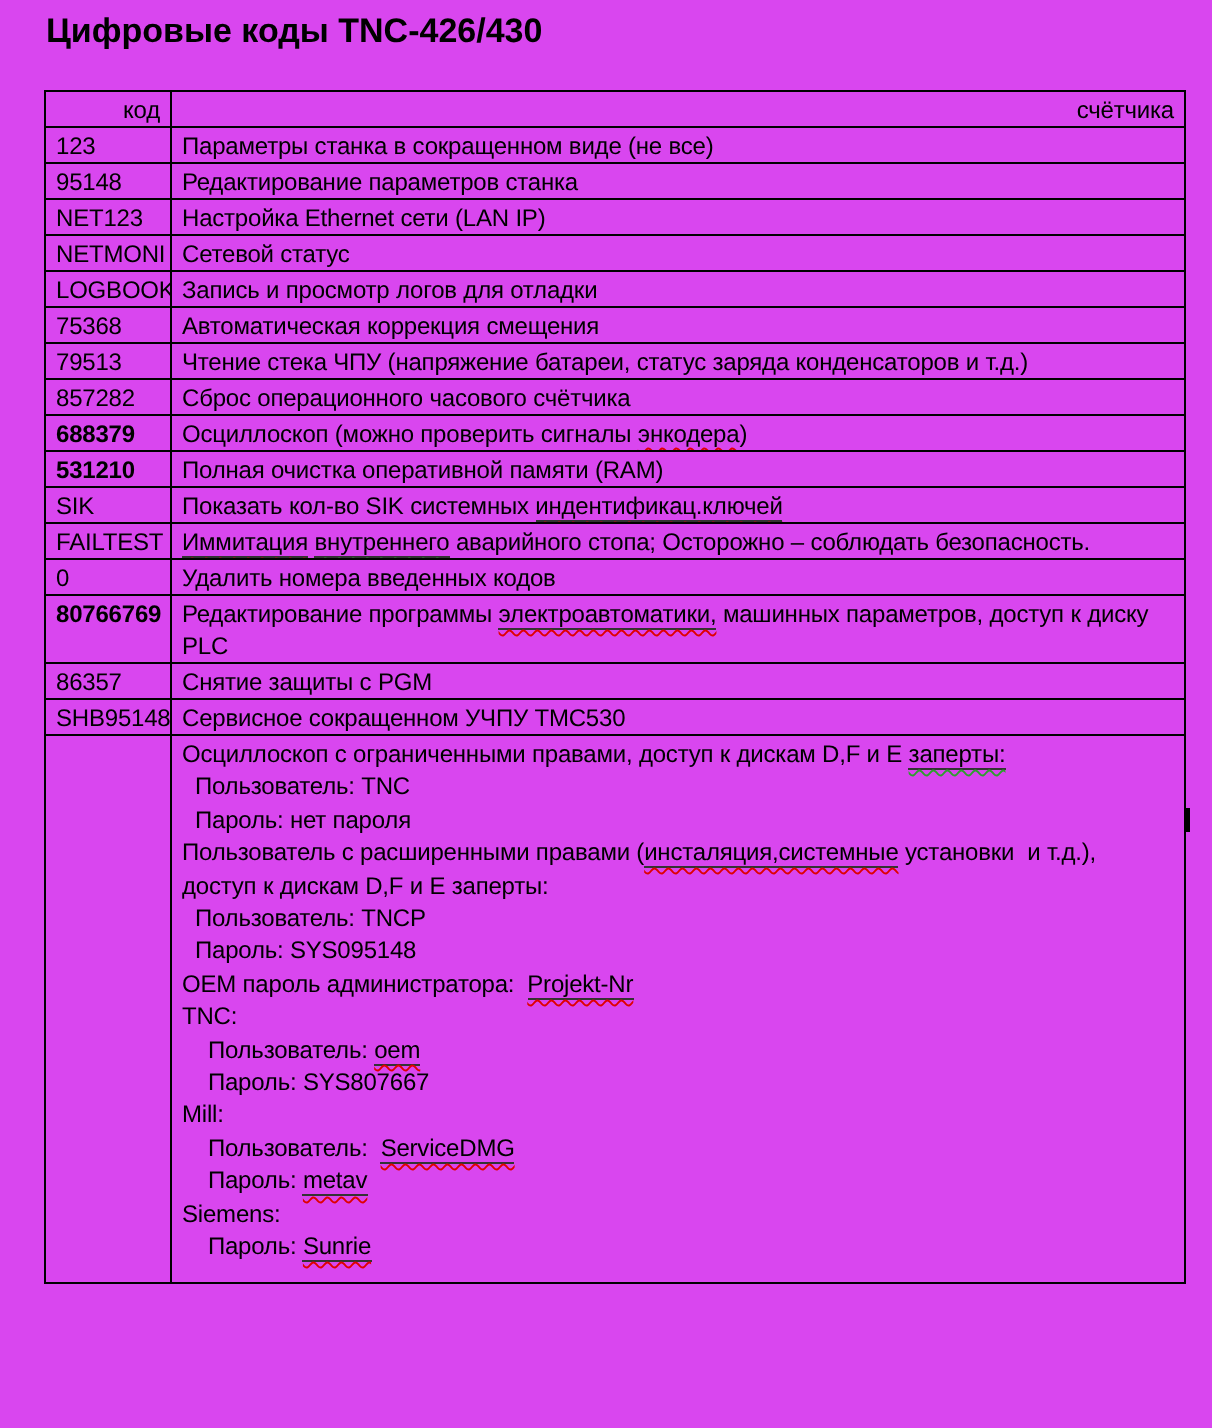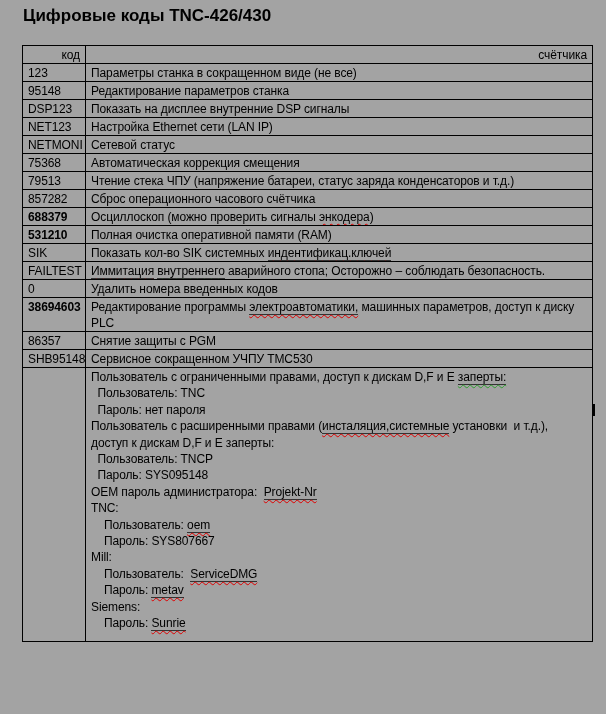--- a/index.html
+++ b/index.html
@@ -1,16 +1,16 @@
 <!DOCTYPE html>
 <html><head>
 <meta charset="utf-8">
 <style>
   html,body{margin:0;padding:0;background:#fff;}
-  .page{position:relative;width:606px;height:714px;background:#a3a3a3;overflow:hidden;
+  .page{position:relative;width:606px;height:714px;background:#d946ef;overflow:hidden;
         font-family:"Liberation Sans",sans-serif;color:#000;text-decoration:underline;}
   .doc-title{position:absolute;left:23px;top:6px;font-size:17px;font-weight:bold;
              letter-spacing:0;color:#000;}
   table.codes{position:absolute;left:22px;top:45px;width:570px;border-collapse:collapse;
               table-layout:fixed;}
   table.codes td,table.codes th{border:1px solid #000;font-size:12px;line-height:16px;
               font-weight:normal;vertical-align:top;padding:1px 5px 0 5px;letter-spacing:-0.1px;
               overflow:hidden;}
   col.c-code{width:63px;}
   col.c-desc{width:507px;}
@@ -48,30 +48,30 @@
     <tbody>
         <tr class="r-single">
           <td class="code-cell"><span>123</span></td>
           <td><span>Параметры станка в сокращенном виде (не все)</span></td>
         </tr>
         <tr class="r-single">
           <td class="code-cell"><span>95148</span></td>
           <td><span>Редактирование параметров станка</span></td>
         </tr>
         <tr class="r-single">
-          <td class="code-cell"><span>DSP123</span></td>
-          <td><span>Показать на дисплее внутренние DSP сигналы</span></td>
-        </tr>
-        <tr class="r-single">
           <td class="code-cell"><span>NET123</span></td>
           <td><span>Настройка Ethernet сети (LAN IP)</span></td>
         </tr>
         <tr class="r-single">
           <td class="code-cell"><span>NETMONI</span></td>
           <td><span>Сетевой статус</span></td>
+        </tr>
+        <tr class="r-single">
+          <td class="code-cell"><span>LOGBOOK</span></td>
+          <td><span>Запись и просмотр логов для отладки</span></td>
         </tr>
         <tr class="r-single">
           <td class="code-cell"><span>75368</span></td>
           <td><span>Автоматическая коррекция смещения</span></td>
         </tr>
         <tr class="r-single">
           <td class="code-cell"><span>79513</span></td>
           <td><span>Чтение стека ЧПУ (напряжение батареи, статус заряда  конденсаторов и т.д.)</span></td>
         </tr>
         <tr class="r-single">
@@ -92,35 +92,35 @@
         </tr>
         <tr class="r-single">
           <td class="code-cell"><span>FAILTEST</span></td>
           <td><span class="f-red-u">Иммитация</span><span> </span><span class="f-green-u">внутреннего</span><span> аварийного стопа; Осторожно – соблюдать безопасность.</span></td>
         </tr>
         <tr class="r-single">
           <td class="code-cell"><span>0</span></td>
           <td><span>Удалить номера введенных кодов</span></td>
         </tr>
         <tr class="r-single">
-          <td class="code-cell"><span class="b">38694603</span></td>
+          <td class="code-cell"><span class="b">80766769</span></td>
           <td><span>Редактирование программы </span><span class="f-red-u">электроавтоматики,</span><span> машинных параметров, доступ к диску PLC</span></td>
         </tr>
         <tr class="r-single">
           <td class="code-cell"><span>86357</span></td>
           <td><span>Снятие защиты с PGM</span></td>
         </tr>
         <tr class="r-single">
           <td class="code-cell"><span>SHB95148</span></td>
           <td><span>Сервисное сокращенном УЧПУ TMC530</span></td>
         </tr>
         <tr>
           <td class="code-cell"><span></span></td>
           <td class="detail-cell">
-            <div class="detail-line"><span>Пользователь с ограниченными правами, доступ к дискам D,F и Е </span><span class="f-green-u">заперты:</span></div>
+            <div class="detail-line"><span>Осциллоскоп с ограниченными правами, доступ к дискам D,F и Е </span><span class="f-green-u">заперты:</span></div>
             <div class="detail-line"><span>  Пользователь: TNC</span></div>
             <div class="detail-line"><span>  Пароль: нет пароля</span></div>
             <div class="detail-line"><span>Пользователь с расширенными правами (</span><span class="f-red-u">инсталяция,системные</span><span> установки  и т.д.),</span></div>
             <div class="detail-line"><span>доступ к дискам D,F и Е заперты:</span></div>
             <div class="detail-line"><span>  Пользователь: TNCP</span></div>
             <div class="detail-line"><span>  Пароль: SYS095148</span></div>
             <div class="detail-line"><span>OEM пароль администратора:  </span><span class="f-red-u">Projekt-Nr</span></div>
             <div class="detail-line"><span>TNC:</span></div>
             <div class="detail-line"><span>    Пользователь: </span><span class="f-red-u">oem</span></div>
             <div class="detail-line"><span>    Пароль: SYS807667</span></div>

